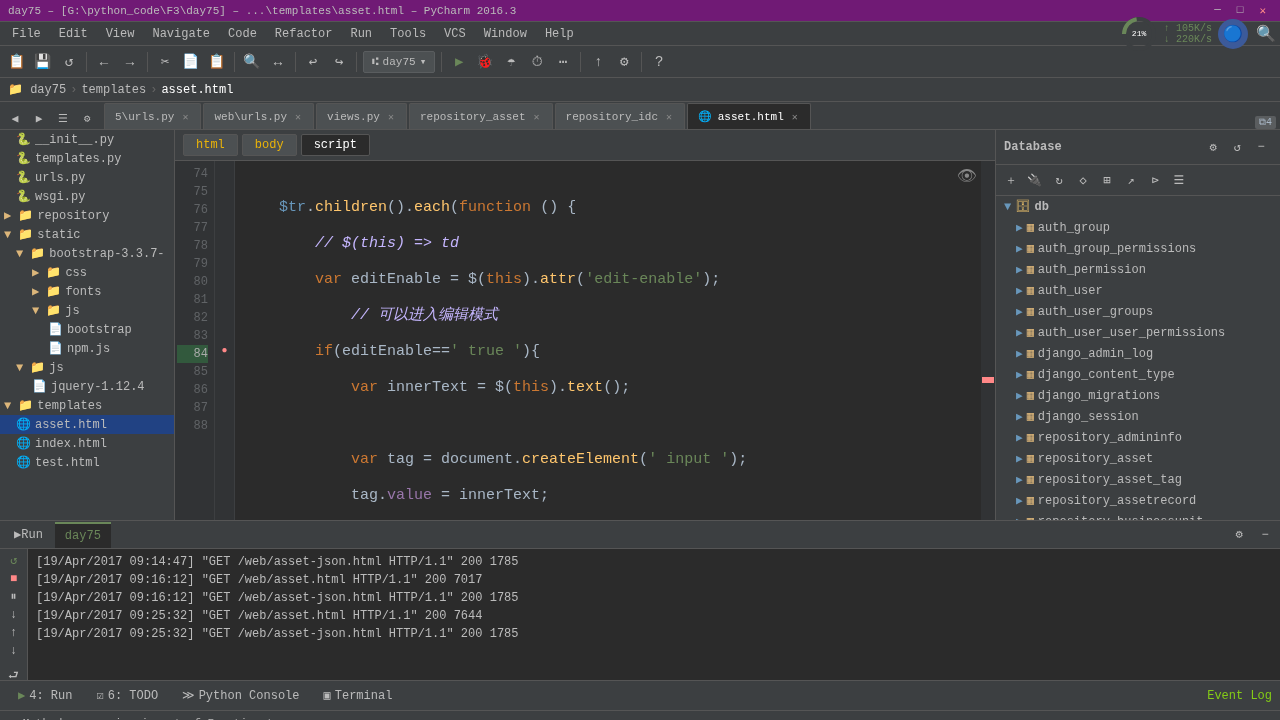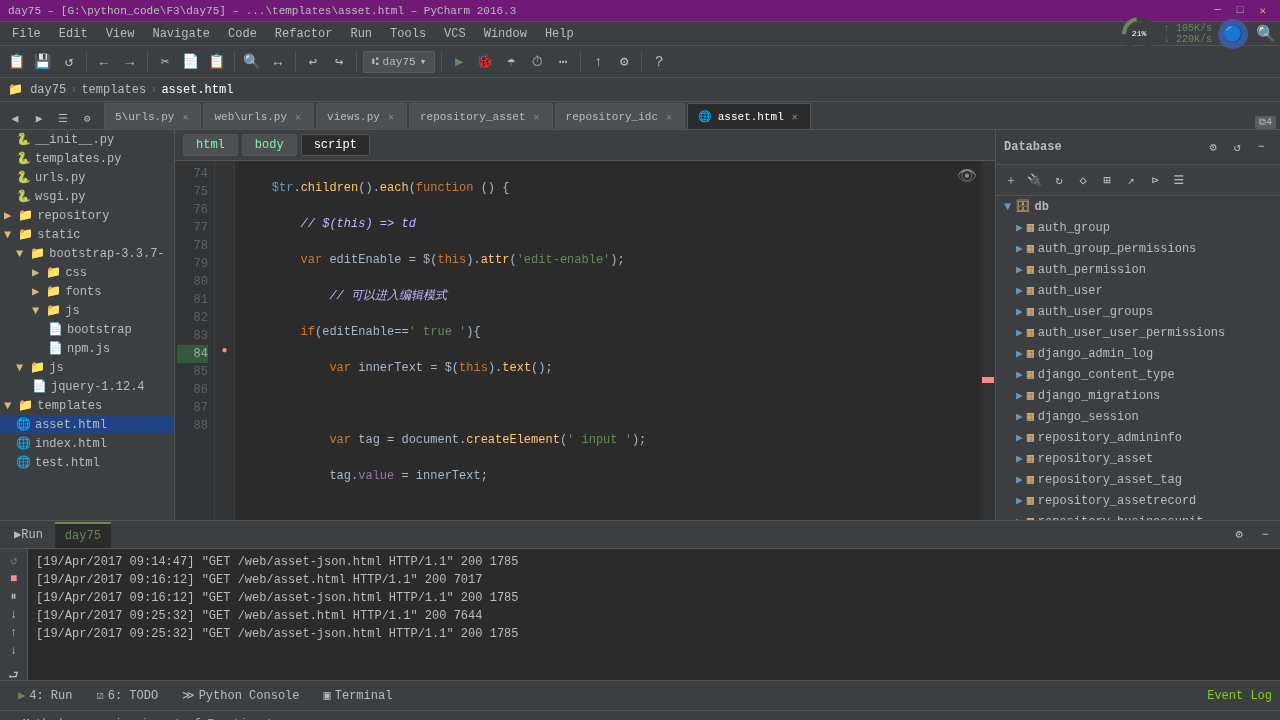--- a/index.html
+++ b/index.html
@@ -43,29 +43,29 @@
     .tree-indent-3 { padding-left: 48px; }
     .folder-icon { color: #dcb67a; }
     .py-icon { color: #6897bb; }
     .html-icon { color: #e8bf6a; }
 
     
     #editor-area { flex: 1; display: flex; flex-direction: column; background: #2b2b2b; overflow: hidden; }
 
     
     #editor-tabs { background: #3c3f41; padding: 4px 8px; display: flex; gap: 4px; border-bottom: 1px solid #555; }
-    .editor-tab { padding: 3px 12px; font-size: 12px; cursor: pointer; background: #4c5052; color: #86efac; border: 1px solid #555; border-radius: 2px; }
+    .editor-tab { padding: 3px 12px; font-size: 12px; cursor: pointer; background: #4c5052; color: #eab308; border: 1px solid #555; border-radius: 2px; }
     .editor-tab.active { background: #2b2b2b; color: #fff; }
 
     
     #code-container { flex: 1; display: flex; overflow: hidden; }
     #line-numbers { width: 40px; background: #313335; color: #606366; font-size: 12px; text-align: right; padding: 4px 6px 4px 2px; overflow: hidden; line-height: 18px; flex-shrink: 0; border-right: 1px solid #3d3f41; }
     #code-gutter { width: 20px; background: #313335; flex-shrink: 0; border-right: 1px solid #3d3f41; display: flex; flex-direction: column; }
     .gutter-mark { height: 18px; display: flex; align-items: center; justify-content: center; font-size: 10px; color: #888; }
-    #code-content { flex: 1; padding: 0 8px; overflow: auto; line-height: 18px; font-size: 12px; background: #2b2b2b; white-space: pre; }
+    #code-content { flex: 1; padding: 20px 8px; overflow: auto; line-height: 18px; font-size: 15px; background: #2b2b2b; white-space: pre; }
     .line { height: 18px; display: flex; align-items: center; }
 
     
     .kw { color: #cc7832; }
     .fn { color: #ffc66d; }
     .str { color: #6a8759; }
     .cm { color: #c4b5fd; font-style: italic; }
     .op { color: #a9b7c6; }
     .attr { color: #9876aa; }
 

